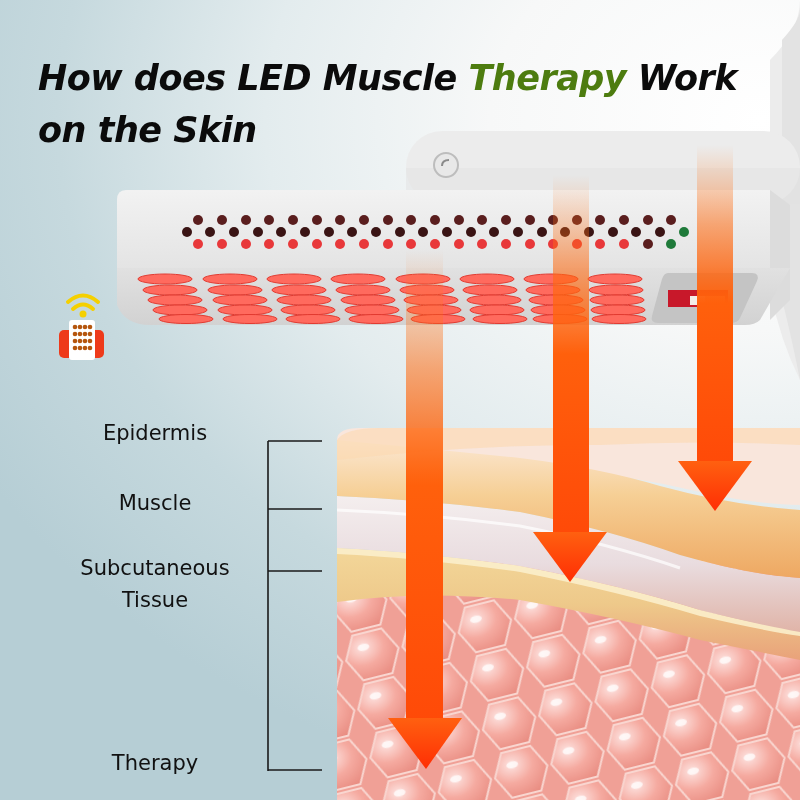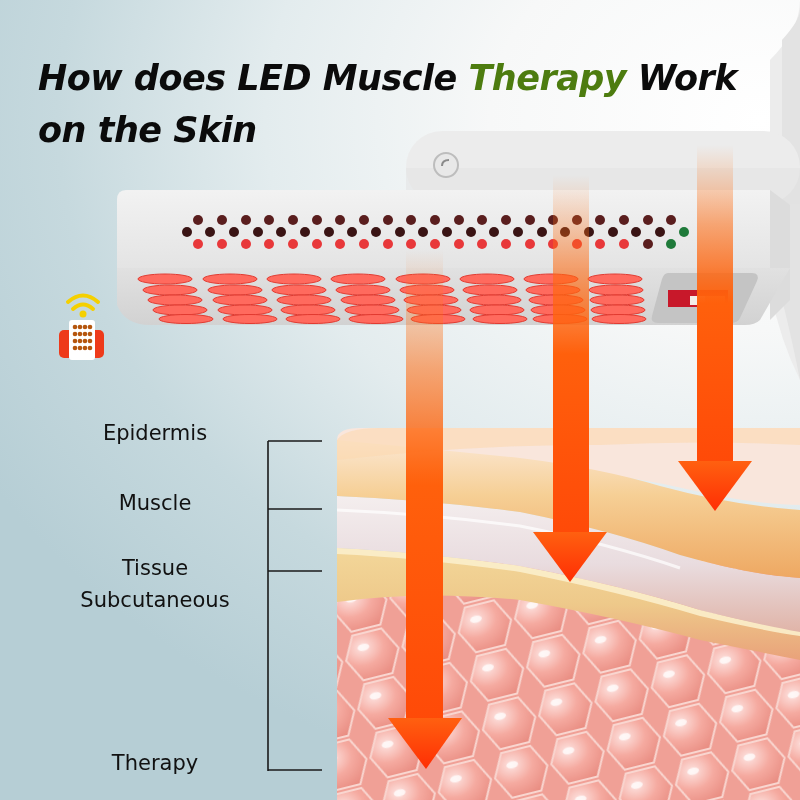--- a/index.html
+++ b/index.html
@@ -274,16 +274,16 @@
         <circle cx="80" cy="348" r="2.3"></circle>
         <circle cx="85" cy="348" r="2.3"></circle>
         <circle cx="90" cy="348" r="2.3"></circle>
     </g>
   </g>
 </svg>
 
 <div class="label" style="left:60px; top:417px; width:190px;">Epidermis</div>
 <div class="label" style="left:60px; top:487px; width:190px;">Muscle</div>
 <div class="label" style="left:50px; top:552px; width:210px;">
+  <div>Subcutaneous</div>
   <div>Tissue</div>
-  <div>Subcutaneous</div>
 </div>
 <div class="label" style="left:60px; top:747px; width:190px;">Therapy</div>
 
 </body></html>

